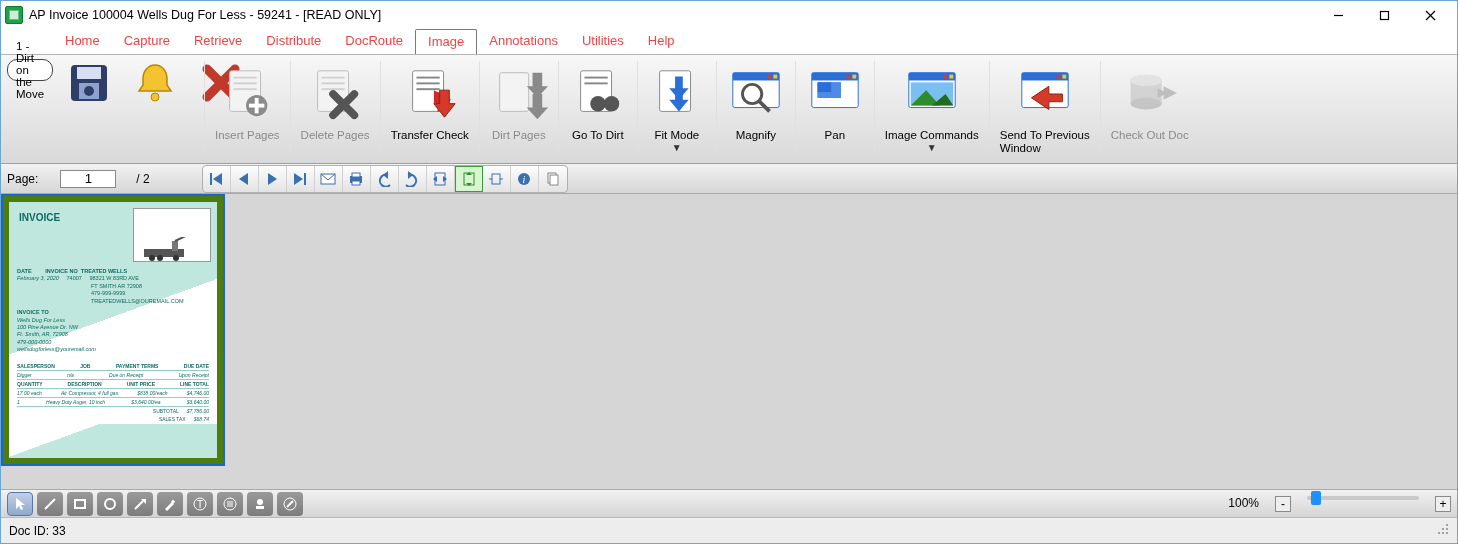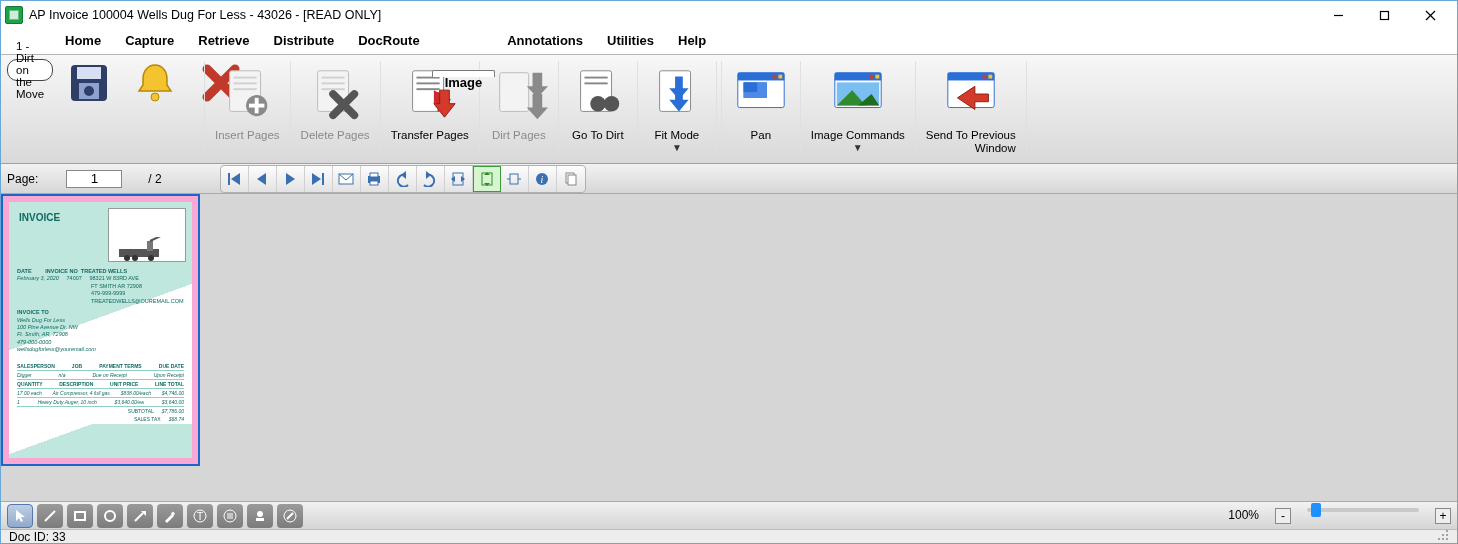--- a/index.html
+++ b/index.html
@@ -9,82 +9,82 @@
   .titlebar { height: 28px; display: flex; align-items: center; padding: 0 4px; background:#fff; }
   .titlebar .app-icon { width:18px; height:18px; background:#1fa14a; border:1px solid #0d7a33; border-radius:2px; margin-right:6px; display:flex;align-items:center;justify-content:center; }
   .titlebar .app-icon svg { width:12px; height:12px; }
   .titlebar .title { flex:0 0 auto; font-size:12.5px; color:#000; }
   .titlebar .spacer { flex:1; }
   .titlebar .win-controls { display:flex; gap:0; }
   .titlebar .win-btn { width:46px; height:28px; display:flex; align-items:center; justify-content:center; }
   .titlebar .win-btn svg { width:11px; height:11px; stroke:#000; stroke-width:1.2; fill:none; }
   
   .menubar { height:25px; display:flex; align-items:stretch; padding:0 52px; gap:0; font-size:13px; background:#fff; }
-  .menubar .menuitem { padding:4px 12px 2px 12px; color:#000000;font-weight:bold; }
-  .menubar .menuitem.active { border:1px solid #7a7a7a; border-bottom:none; border-radius:2px 2px 0 0; background:#fff; position:relative; z-index:2;margin-top:41px; }
+  .menubar .menuitem { padding:4px 12px 2px 12px; color:#ef4444; }
+  .menubar .menuitem.active { border:1px solid #7a7a7a; border-bottom:none; border-radius:2px 2px 0 0; background:#fff; position:relative; z-index:2; }
   
   .ribbon { height:110px; background:linear-gradient(#f7f7f7,#d9d9d9); border-top:1px solid #b5b5b5; border-bottom:1px solid #a0a0a0; display:flex; align-items:flex-start; padding:4px 6px 0 6px; }
   .ribbon-left { width:195px; display:flex; flex-direction:row; gap:6px; }
   .combo { width:190px; height:22px; border:1px solid #444; border-radius:10px; background:#fff; display:flex; align-items:center; padding:0 8px; font-size:11.5px; }
   .three-btns { display:flex; gap:18px; padding-left:6px; }
   .big-icon { width:48px; height:48px; display:flex; align-items:center; justify-content:center; border-radius:6px; }
   .ribbon-sep { width:1px; height:90px; background:#e0e0e0; margin:2px 2px 0 2px; }
   .ribbon-group { display:flex; flex-direction:column; align-items:center; padding:0 8px; }
   .ribbon-group .gicon { height:70px; display:flex; align-items:center; justify-content:center; }
-  .ribbon-group .glabel { font-size:11.5px; color:#000; text-align:right; line-height:1.15; white-space:pre; }
+  .ribbon-group .glabel { font-size:11.5px; color:#000; text-align:left; line-height:1.15; white-space:pre; }
   .ribbon-group .glabel.disabled { color:#8a8a8a; }
   .ribbon-group .chev { font-size:10px; color:#333; line-height:8px; margin-top:2px;}
   
-  .navbar { height:30px; background:linear-gradient(#f2f2f2,#d6d6d6); border-bottom:1px solid #aaa; display:flex; align-items:center; padding:0 6px; gap:22px; font-size:12px; }
+  .navbar { height:30px; background:linear-gradient(#f2f2f2,#d6d6d6); border-bottom:1px solid #aaa; display:flex; align-items:center; padding:0 6px; gap:16px; font-size:12px; }
   .navbar .page-label { margin-right:6px; }
   .navbar input.page-num { width:56px; height:18px; text-align:center; border:1px solid #888; }
   .navbar .total { margin-left:4px; }
   .nav-btns { display:flex; margin-left:36px; border:1px solid #b0b0b0; border-radius:4px; background:linear-gradient(#fdfdfd,#e3e3e3); overflow:hidden; }
   .nav-btns .nbtn { width:28px; height:26px; display:flex; align-items:center; justify-content:center; border-right:1px solid #d0d0d0; }
   .nav-btns .nbtn:last-child { border-right:none; }
   .nav-btns .nbtn.active { background:#d7f5cf; border:1px solid #3a9b3a; }
   
   .workspace { flex:1; background:#d6d6d6; display:flex; align-items:flex-start; overflow:hidden; }
-  .thumb { margin:0; width:199px; height:272px; background:#f9a8d4; border:2px solid #1d66c9; position:relative; }
+  .thumb { margin:0; width:224px; height:272px; background:#4d7c0f; border:2px solid #1d66c9; position:relative; }
   .thumb-inner { position:absolute; inset:6px; background:linear-gradient(160deg,#bfe7de 0 46%, #fff 46% 100%); }
   .thumb-title { position:absolute; top:10px; left:10px; font-weight:bold; font-size:10px; color:#0f6a62; }
   .thumb-img { position:absolute; top:6px; right:6px; width:78px; height:54px; border:1px solid #999; background:#fff; display:flex; align-items:flex-end; justify-content:center; }
   .truck { width:60px; height:24px; }
   .thumb-table { position:absolute; top:160px; left:8px; right:8px; font-size:5px; color:#0f6a62; }
   .thumb-row { display:flex; justify-content:space-between; border-bottom:1px solid #8fd0c6; padding:1px 0; }
   .thumb-small { position:absolute; top:66px; left:8px; font-size:5.5px; color:#0f6a62; line-height:1.35; }
   .thumb-bottom-fill { position:absolute; bottom:0; left:0; right:0; height:34px; background:linear-gradient(160deg,#fff 0 30%, #bfe7de 30% 100%); }
   
   .annobar { height:28px; background:linear-gradient(#f2f2f2,#d4d4d4); border-top:1px solid #aaa; display:flex; align-items:center; padding:0 6px; gap:4px; }
   .annobar .abtn { width:26px; height:24px; border-radius:4px; background:linear-gradient(#9a9a9a,#7c7c7c); display:flex; align-items:center; justify-content:center; }
   .annobar .abtn.sel { background:linear-gradient(#bfcfe6,#90a9cc); border:1px solid #5477aa; }
   .annobar .spacer { flex:1; }
   .zoom-area { display:flex; align-items:flex-start; gap:16px; font-size:12px; }
   .zoom-btn { width:16px; height:16px; border:1px solid #8a8a8a; background:#eee; display:flex; align-items:center; justify-content:center; font-size:12px; line-height:1; }
   .zoom-track { width:112px; height:4px; background:#c9c9c9; border-radius:2px; position:relative; }
   .zoom-thumb { position:absolute; top:-5px; width:10px; height:14px; background:#1e90ff; border-radius:2px; }
   
-  .statusbar { height:14px; background:#ededed; border-top:1px solid #bbb; display:flex; align-items:center; padding:0 8px; font-size:12px; justify-content:space-between; }
+  .statusbar { height:26px; background:#ededed; border-top:1px solid #bbb; display:flex; align-items:center; padding:0 8px; font-size:12px; justify-content:space-between; }
   .resize-grip svg { width:12px; height:12px; }
   
   .gicon svg { width:58px; height:58px; }
 </style>
 </head>
 <body>
 
 <div class="window">
 
   <div class="titlebar">
     <div class="app-icon">
       <svg viewBox="0 0 12 12">
           <rect x="1" y="1" width="10" height="10" fill="#fff" opacity="0.3"></rect>
           <rect x="2" y="2" width="8" height="8" fill="#fff" opacity="0.7"></rect>
         </svg>
     </div>
-    <div class="title">AP Invoice 100004 Wells Dug For Less - 43026 -   [READ ONLY]</div>
+    <div class="title">AP Invoice 100004 Wells Dug For Less - 59241 -   [READ ONLY]</div>
     <div class="spacer"></div>
     <div class="win-controls">
       <div class="win-btn">
           <svg viewBox="0 0 11 11">
             <line x1="1" y1="5.5" x2="10" y2="5.5"></line>
           </svg>
         </div>
       <div class="win-btn">
           <svg viewBox="0 0 11 11">
             <rect x="1.5" y="1.5" width="8" height="8"></rect>
@@ -188,21 +188,21 @@
             <polygon points="36,28 36,44 52,36" fill="#cc2b2b"></polygon>
             <polygon points="36,44 44,44 44,54 28,54 28,44" fill="none"></polygon>
             <polygon points="34,26 34,40 48,33" fill="#cc2b2b"></polygon>
             <polygon points="34,40 34,52 48,46" fill="none"></polygon>
           </svg>
 
         <svg viewBox="0 0 60 60" style="position:absolute">
             <polygon points="40,26 50,26 50,40 56,40 45,54 34,40 40,40" fill="#d43a2a" stroke="#8e1f14"></polygon>
           </svg>
       </div>
-      <div class="glabel">Transfer Pages</div>
+      <div class="glabel">Transfer Check</div>
     </div>
     <div class="ribbon-sep"></div>
 
     <div class="ribbon-group">
       <div class="gicon">
         <svg viewBox="0 0 60 60">
             <rect x="10" y="8" width="30" height="40" rx="2" fill="#f3f3f3" stroke="#bbb"></rect>
             <polygon points="44,8 54,8 54,22 60,22 49,34 38,22 44,22" fill="#8a8a8a"></polygon>
             <polygon points="49,56 38,44 44,44 44,30 54,30 54,44 60,44" fill="#8a8a8a"></polygon>
           </svg>
@@ -237,20 +237,33 @@
             <polygon points="24,46 40,46 32,36" fill="#2a6fd6" opacity="0"></polygon>
             <polygon points="22,42 42,42 42,46 22,46" fill="none"></polygon>
             <polygon points="28,48 36,48 36,36 42,36 32,24 22,36 28,36" fill="#2a6fd6" transform="rotate(180 32 36)"></polygon>
           </svg>
       </div>
       <div class="glabel">Fit Mode</div>
       <div class="chev">▼</div>
     </div>
     <div class="ribbon-sep"></div>
 
+    <div class="ribbon-group">
+      <div class="gicon">
+        <svg viewBox="0 0 60 60">
+            <rect x="6" y="8" width="48" height="36" rx="2" fill="#fff" stroke="#2a6fd6"></rect>
+            <rect x="6" y="8" width="48" height="8" fill="#2a6fd6"></rect>
+            <rect x="42" y="10" width="4" height="4" fill="#d43a2a"></rect>
+            <rect x="48" y="10" width="4" height="4" fill="#f4c430"></rect>
+            <circle cx="26" cy="30" r="10" fill="none" stroke="#555" stroke-width="3"></circle>
+            <line x1="33" y1="37" x2="44" y2="48" stroke="#555" stroke-width="4"></line>
+          </svg>
+      </div>
+      <div class="glabel">Magnify</div>
+    </div>
     <div class="ribbon-sep"></div>
 
     <div class="ribbon-group">
       <div class="gicon">
         <svg viewBox="0 0 60 60">
             <rect x="6" y="8" width="48" height="36" rx="2" fill="#fff" stroke="#2a6fd6"></rect>
             <rect x="6" y="8" width="48" height="8" fill="#2a6fd6"></rect>
             <rect x="42" y="10" width="4" height="4" fill="#d43a2a"></rect>
             <rect x="48" y="10" width="4" height="4" fill="#f4c430"></rect>
             <rect x="12" y="18" width="24" height="16" fill="#2a6fd6"></rect>
@@ -287,20 +300,34 @@
             <rect x="42" y="10" width="4" height="4" fill="#d43a2a"></rect>
             <rect x="48" y="10" width="4" height="4" fill="#f4c430"></rect>
             <polygon points="34,22 34,30 48,30 48,38 34,38 34,46 16,34" fill="#d43a2a" stroke="#8e1f14"></polygon>
           </svg>
       </div>
       <div class="glabel">Send To Previous
 Window</div>
     </div>
     <div class="ribbon-sep"></div>
 
+    <div class="ribbon-group">
+      <div class="gicon">
+        <svg viewBox="0 0 60 60" opacity="0.55">
+          <ellipse cx="26" cy="16" rx="16" ry="6" fill="#bdbdbd"></ellipse>
+          <rect x="10" y="16" width="32" height="24" fill="#bdbdbd"></rect>
+          <ellipse cx="26" cy="40" rx="16" ry="6" fill="#a8a8a8"></ellipse>
+          <ellipse cx="26" cy="16" rx="16" ry="6" fill="#d9d9d9"></ellipse>
+          <polygon points="38,24 38,34 48,29" fill="#9a9a9a"></polygon>
+          <polygon points="48,29 58,29 58,25 48,25" fill="none"></polygon>
+          <polygon points="44,22 44,36 58,29" fill="#9a9a9a"></polygon>
+        </svg>
+      </div>
+      <div class="glabel disabled">Check Out Doc</div>
+    </div>
   </div>
 
   <div class="navbar">
     <span class="page-label">Page:</span>
     <input class="page-num" value="1" style="">
     <span class="total">/ 2</span>
     <div class="nav-btns">
       <div class="nbtn">
           <svg width="16" height="16" viewBox="0 0 16 16">
             <rect x="2" y="2" width="2" height="12" fill="#3a6fb0"></rect>

